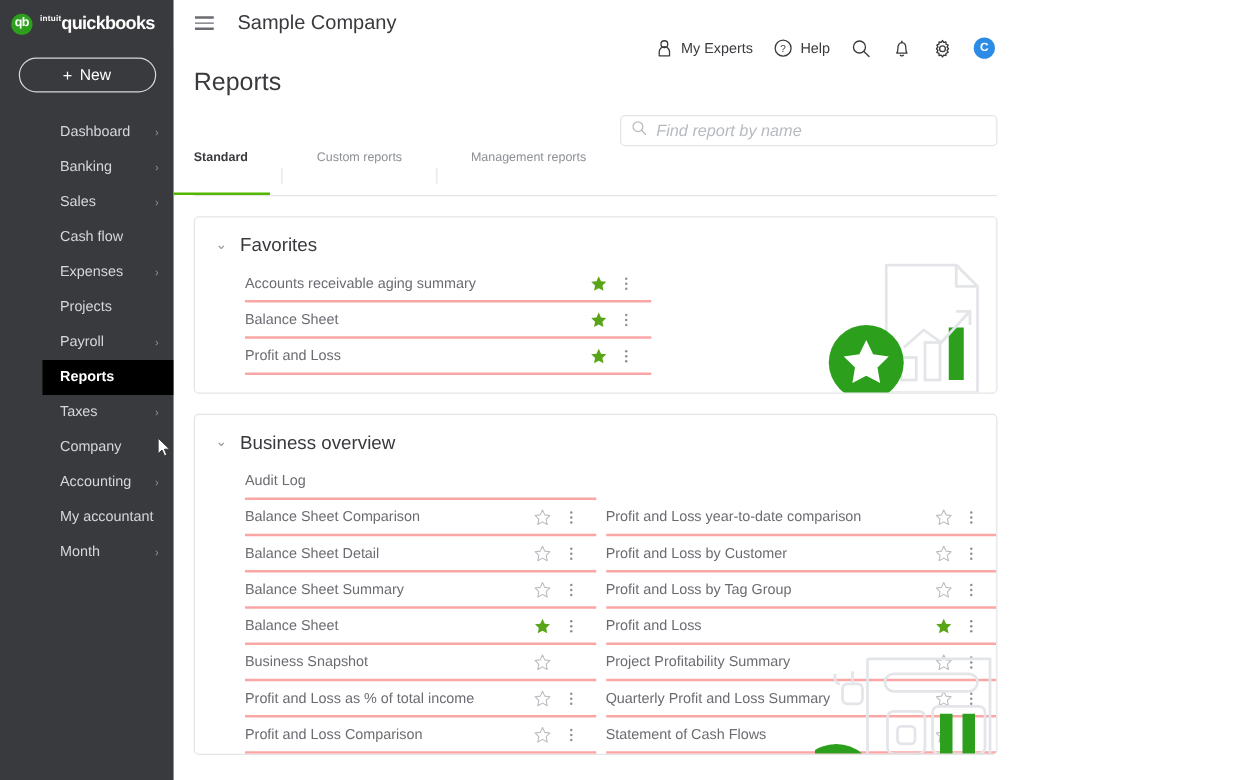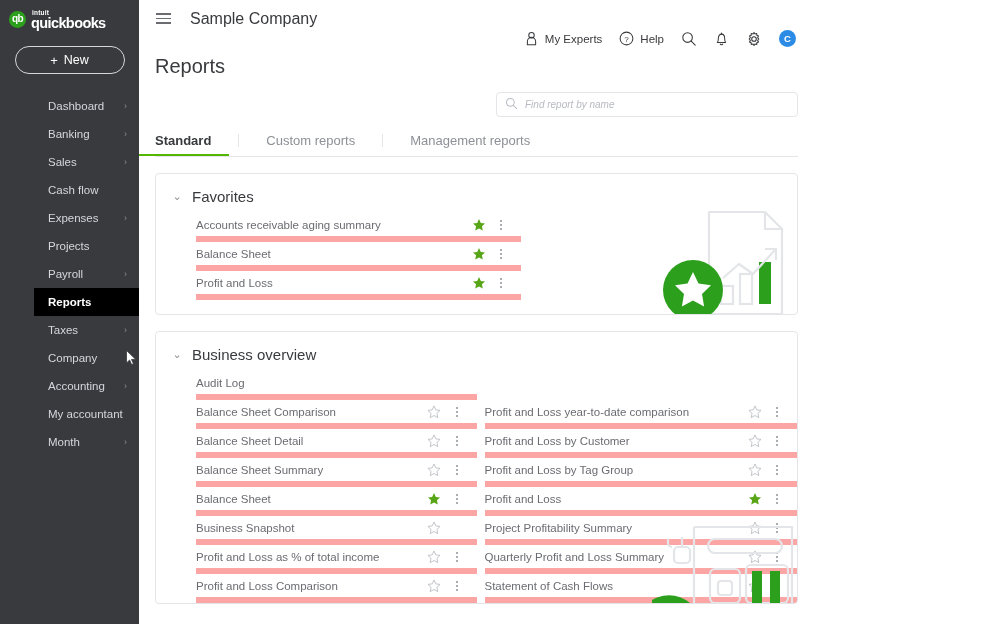--- a/index.html
+++ b/index.html
@@ -25,21 +25,21 @@
     padding-left: 9px;
     gap: 5px;
   }
   .qb-mark {
     width: 17px; height: 17px; border-radius: 50%;
     background: #2ca01c;
     display: flex; align-items: center; justify-content: center;
     color: #fff; font-size: 10px; font-weight: bold; line-height: 1;
     letter-spacing: -0.5px;
   }
-  .logo-text { display: flex; flex-direction: column; justify-content: center; }
+  .logo-text { display: flex; flex-direction: row; justify-content: center; }
   .logo-intuit {
     color: #fff; font-size: 6.5px; font-weight: bold;
     letter-spacing: .2px; line-height: 7px; margin-left: 1px;
   }
   .logo-qb {
     color: #fff; font-size: 14.5px; font-weight: bold;
     letter-spacing: -.6px; line-height: 14px;
   }
   .new-btn {
     margin: 8px auto 0 auto;
@@ -105,30 +105,30 @@
   .search-row { position: relative; height: 48px; }
   .search-box {
     position: absolute; right: 14px; top: 14px;
     width: 302px; height: 25px;
     border: 1px solid #e3e5e8; border-radius: 4px;
     display: flex; align-items: center; padding: 0 8px; gap: 7px;
     background: #fff;
   }
   .search-box input {
     border: none; outline: none; flex: 1;
-    font-family: inherit; font-size: 10px;
+    font-family: inherit; font-size: 13px;
     font-style: italic; color: #8d9096; background: transparent;
   }
   .search-box input::placeholder { color: #b7bac0; font-style: italic; }
 
   .tabs-wrap { margin: 0 14px 0 16px; position: relative; }
   .tabs { display: flex; align-items: flex-end; height: 30px; }
   .tab {
-    font-size: 13px; color: #8d9096; cursor: pointer;
-    padding: 0 0 8px 0; position: relative;
+    font-size: 10px; color: #8d9096; cursor: pointer;
+    padding: 0 0 24px 0; position: relative;
   }
   .tab.active { color: #393a3d; font-weight: bold; }
   .tab.active::after {
     content: ""; position: absolute; left: -18px; right: -18px; bottom: 0;
     height: 2.5px; background: #53b700;
   }
   .tab-sep { width: 1px; height: 13px; background: #e3e5e8; margin: 0 27px 9px 27px; }
   .tabs-underline { height: 1px; background: #e3e5e8; width: 100%; }
 
   
@@ -148,21 +148,21 @@
   }
   .card-title { font-size: 15px; color: #393a3d; font-weight: 400; }
 
   .cols { display: flex; padding: 0 0 0 0; }
   .col { width: 50%; padding: 0 0 0 40px; }
   .col.right { padding-left: 8px; padding-right: 0; }
 
   .report-row {
     display: flex; align-items: center;
     height: 29px;
-    border-bottom: 6px solid #fca5a5;
+    border-bottom: 2px solid #fca5a5;
     padding-right: 14px;
     cursor: pointer;
   }
   .report-name {
     font-size: 11.5px; color: #6b6c72; flex: 1;
   }
   .star {
     width: 15px; height: 15px; flex: 0 0 15px;
     display: flex; align-items: center; justify-content: center;
     cursor: pointer; margin-right: 9px;

